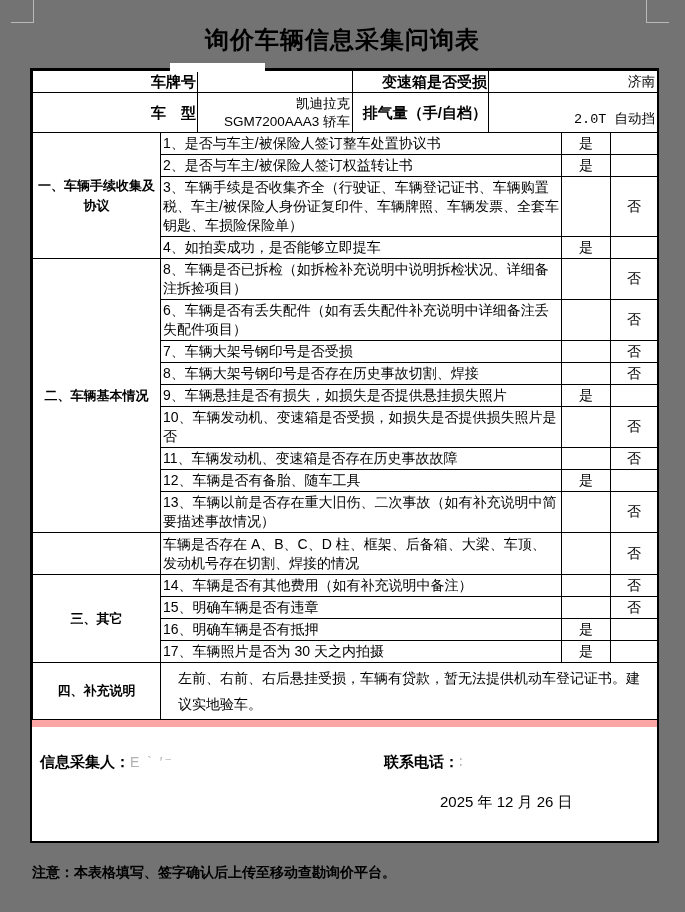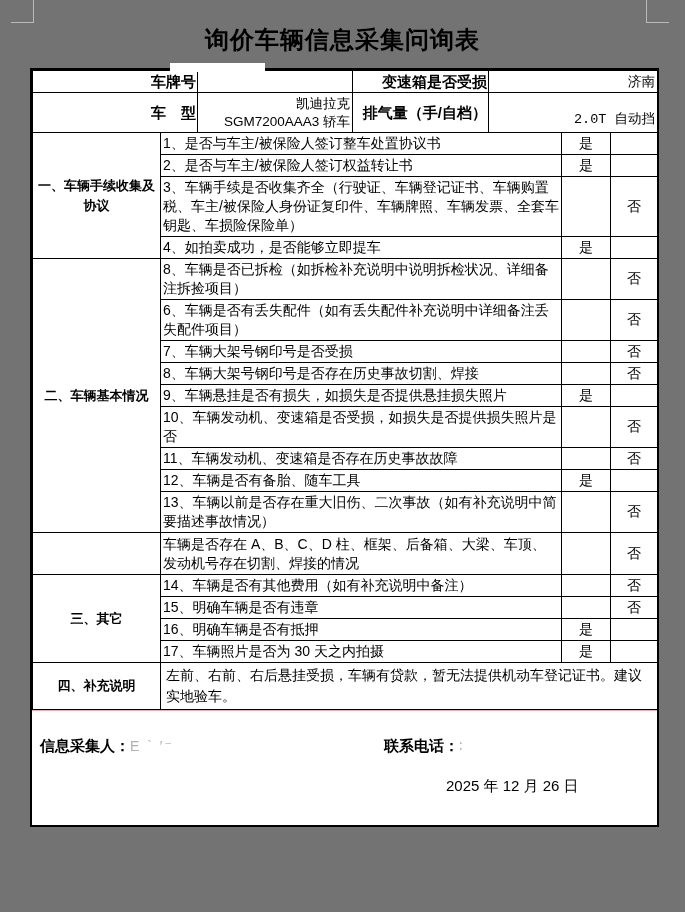--- a/index.html
+++ b/index.html
@@ -22,29 +22,29 @@
   
   .info td{text-align:right;vertical-align:middle;padding:0 2px;font-size:13.5px;line-height:18px;}
   .info .lbl{font-weight:bold;font-size:15px;padding:0 1px;}
   .info .vtop{vertical-align:top;padding-top:18px;font-family:Liberation Mono, monospace;}
 
   
   .check{margin-top:-1px;}
   .check .cat{font-weight:bold;font-size:13px;text-align:center;vertical-align:middle;padding:0 2px;line-height:20px;}
   .check .q{text-align:left;vertical-align:middle;padding:1px 2px;font-size:14px;line-height:19px;}
   .check .yn{text-align:center;vertical-align:middle;font-size:14px;}
-  .check .supp{line-height:21px;padding:2px 5px;}
-
-  
-  .sig{position:relative;height:114px;border-top:1px solid #fca5a5;padding-left:20px;}
+  .check .supp{line-height:26px;padding:2px 17px;}
+
+  
+  .sig{position:relative;height:114px;border-top:7px solid #fca5a5;padding-left:20px;}
   .sig-label{font-weight:bold;font-size:15px;}
   .sig-collector{position:absolute;left:8px;top:26px;}
   .sig-phone{position:absolute;left:352px;top:26px;}
   .remnant{color:#b0b0b0;font-size:14px;letter-spacing:2px;}
-  .sig-date{position:absolute;left:408px;top:66px;font-size:15px;margin-left:6px;}
+  .sig-date{position:absolute;left:408px;top:66px;font-size:15px;}
 
   .redact-patch{position:absolute;left:170px;top:63px;width:95px;height:9px;background:#fff;z-index:5;}
 
   .note{position:absolute;left:32px;top:864px;width:620px;font-size:14px;font-weight:bold;}
 </style>
 </head>
 <body>
 
 <div class="page">
 
@@ -198,14 +198,15 @@
       <div class="sig-phone">
         <span class="sig-label">联系电话：</span><span class="remnant">∶</span>
       </div>
       <div class="sig-date">2025 年 12 月 26 日</div>
     </div>
 
   </div>
 
   <div class="redact-patch"></div>
 
+  <div class="note">注意：本表格填写、签字确认后上传至移动查勘询价平台。</div>
 
 </div>
 
 </body></html>

